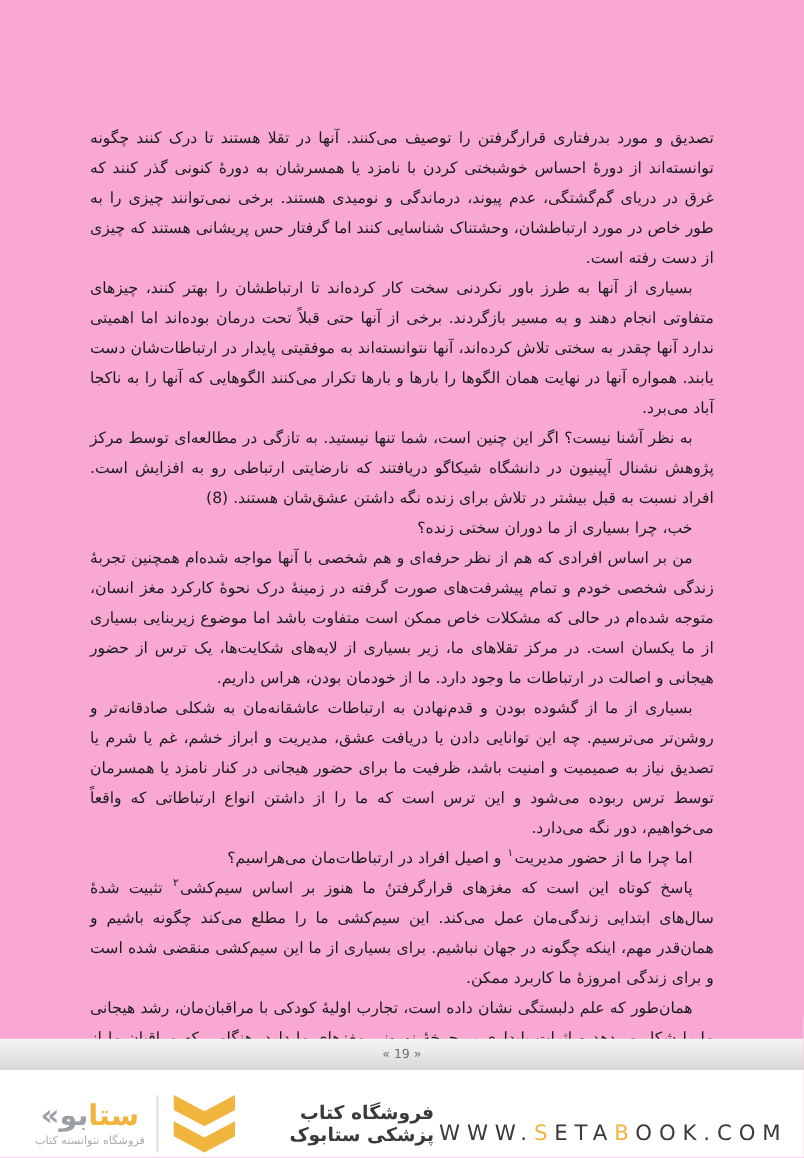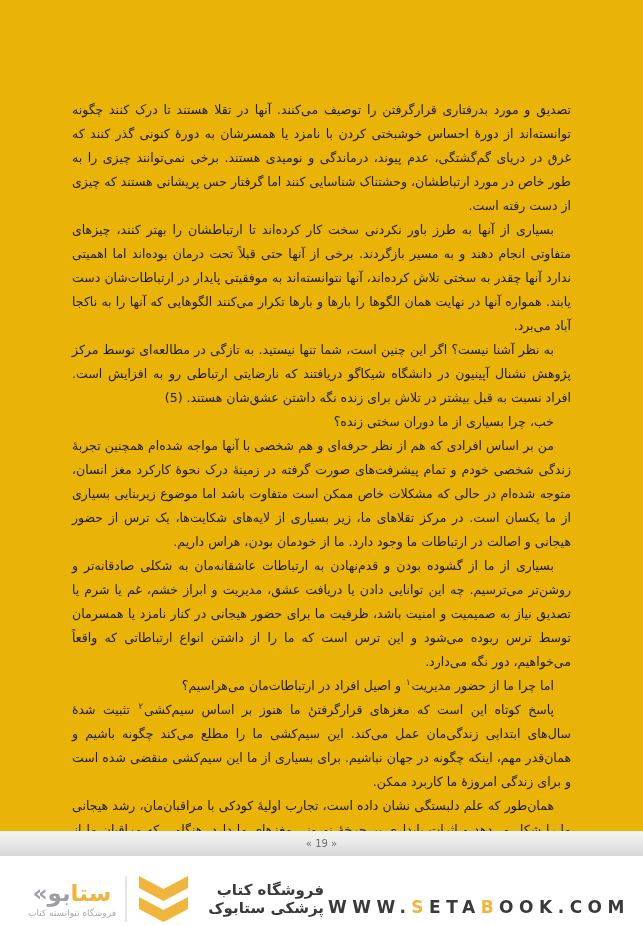--- a/index.html
+++ b/index.html
@@ -1,20 +1,20 @@
 <!DOCTYPE html>
 <html lang="fa"><head>
 <meta charset="utf-8">
 <style>
   html,body{margin:0;padding:0;}
   body{
     width:643px;height:926px;overflow:hidden;background:#ffffff;
     font-family:"DejaVu Sans",sans-serif;position:relative;
   }
-  .page{position:absolute;inset:0;background:#eab308;}
+  .page{position:absolute;inset:0;background:#f9a8d4;}
   
   .content{
     padding:98px 72px 0 72px;
     direction:rtl;
     color:#1b1b1b;
     font-size:12.5px;
     line-height:24px;
     text-align:justify;
   }
   .para{margin:0;}
@@ -66,34 +66,34 @@
   }
   .logo-sep{width:2px;height:46px;background:#e4e4e4;border-radius:1px;}
   .chevron-wrap{width:55px;height:55px;display:block;}
   .footer-right{
     display:flex;flex-direction:row;align-items:flex-end;gap:4px;
   }
   .store-title{
     direction:rtl;font-size:15px;font-weight:700;color:#3a3a3a;line-height:18px;
   }
   .website{
-    font-size:17px;font-weight:700;letter-spacing:5.5px;color:#3a3a3a;
+    font-size:17px;font-weight:400;letter-spacing:5.5px;color:#3a3a3a;
     line-height:20px;white-space:nowrap;
   }
   .website .seg-yellow{color:#F1B53D;}
 </style>
 </head>
 <body>
 
 <div class="page">
 
   <div class="content">
     <p class="para">تصدیق و مورد بدرفتاری قرارگرفتن را توصیف می‌کنند. آنها در تقلا هستند تا درک کنند چگونه توانسته‌اند از دورهٔ احساس خوشبختی کردن با نامزد یا همسرشان به دورهٔ کنونی گذر کنند که غرق در دریای گم‌گشتگی، عدم پیوند، درماندگی و نومیدی هستند. برخی نمی‌توانند چیزی را به طور خاص در مورد ارتباطشان، وحشتناک شناسایی کنند اما گرفتار حس پریشانی هستند که چیزی از دست رفته است.</p>
     <p class="para indent">بسیاری از آنها به طرز باور نکردنی سخت کار کرده‌اند تا ارتباطشان را بهتر کنند، چیزهای متفاوتی انجام دهند و به مسیر بازگردند. برخی از آنها حتی قبلاً تحت درمان بوده‌اند اما اهمیتی ندارد آنها چقدر به سختی تلاش کرده‌اند، آنها نتوانسته‌اند به موفقیتی پایدار در ارتباطات‌شان دست یابند. همواره آنها در نهایت همان الگوها را بارها و بارها تکرار می‌کنند الگوهایی که آنها را به ناکجا آباد می‌برد.</p>
-    <p class="para indent">به نظر آشنا نیست؟ اگر این چنین است، شما تنها نیستید. به تازگی در مطالعه‌ای توسط مرکز پژوهش نشنال آپینیون در دانشگاه شیکاگو دریافتند که نارضایتی ارتباطی رو به افزایش است. افراد نسبت به قبل بیشتر در تلاش برای زنده نگه داشتن عشق‌شان هستند. (5)</p>
+    <p class="para indent">به نظر آشنا نیست؟ اگر این چنین است، شما تنها نیستید. به تازگی در مطالعه‌ای توسط مرکز پژوهش نشنال آپینیون در دانشگاه شیکاگو دریافتند که نارضایتی ارتباطی رو به افزایش است. افراد نسبت به قبل بیشتر در تلاش برای زنده نگه داشتن عشق‌شان هستند. (8)</p>
     <p class="para indent">خب، چرا بسیاری از ما دوران سختی زنده؟</p>
     <p class="para indent">من بر اساس افرادی که هم از نظر حرفه‌ای و هم شخصی با آنها مواجه شده‌ام همچنین تجربهٔ زندگی شخصی خودم و تمام پیشرفت‌های صورت گرفته در زمینهٔ درک نحوهٔ کارکرد مغز انسان، متوجه شده‌ام در حالی که مشکلات خاص ممکن است متفاوت باشد اما موضوع زیربنایی بسیاری از ما یکسان است. در مرکز تقلاهای ما، زیر بسیاری از لایه‌های شکایت‌ها، یک ترس از حضور هیجانی و اصالت در ارتباطات ما وجود دارد. ما از خودمان بودن، هراس داریم.</p>
     <p class="para indent">بسیاری از ما از گشوده بودن و قدم‌نهادن به ارتباطات عاشقانه‌مان به شکلی صادقانه‌تر و روشن‌تر می‌ترسیم. چه این توانایی دادن یا دریافت عشق، مدیریت و ابراز خشم، غم یا شرم یا تصدیق نیاز به صمیمیت و امنیت باشد، ظرفیت ما برای حضور هیجانی در کنار نامزد یا همسرمان توسط ترس ربوده می‌شود و این ترس است که ما را از داشتن انواع ارتباطاتی که واقعاً می‌خواهیم، دور نگه می‌دارد.</p>
     <p class="para indent">
       <span>اما چرا ما از حضور مدیریت</span><sup class="fn-ref">۱</sup><span> و اصیل افراد در ارتباطات‌مان می‌هراسیم؟</span>
     </p>
     <p class="para indent">
       <span>پاسخ کوتاه این است که مغزهای قرارگرفتنٔ ما هنوز بر اساس سیم‌کشی</span><sup class="fn-ref">۲</sup><span> تثبیت شدهٔ سال‌های ابتدایی زندگی‌مان عمل می‌کند. این سیم‌کشی ما را مطلع می‌کند چگونه باشیم و همان‌قدر مهم، اینکه چگونه در جهان نباشیم. برای بسیاری از ما این سیم‌کشی منقضی شده است و برای زندگی امروزهٔ ما کاربرد ممکن.</span>
     </p>
     <p class="para indent">همان‌طور که علم دلبستگی نشان داده است، تجارب اولیهٔ کودکی با مراقبان‌مان، رشد هیجانی ما را شکل می‌دهد و اثرات پایداری بر چرخهٔ نورونی مغزهای ما دارد. هنگامی که مراقبان ما از نظر هیجانی</p>

